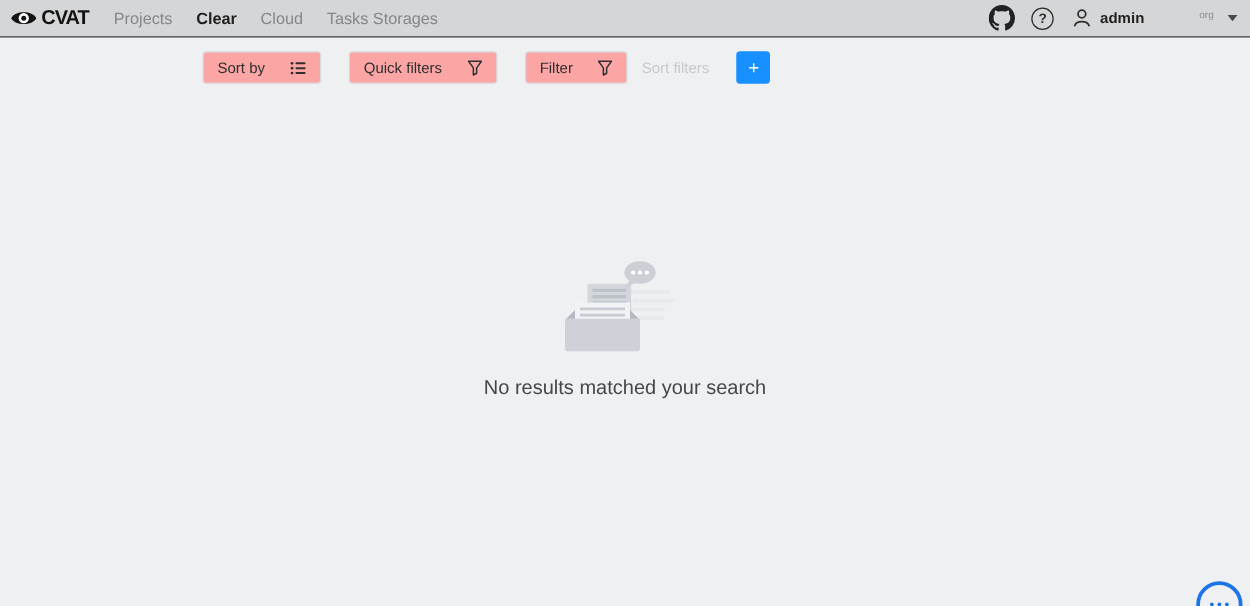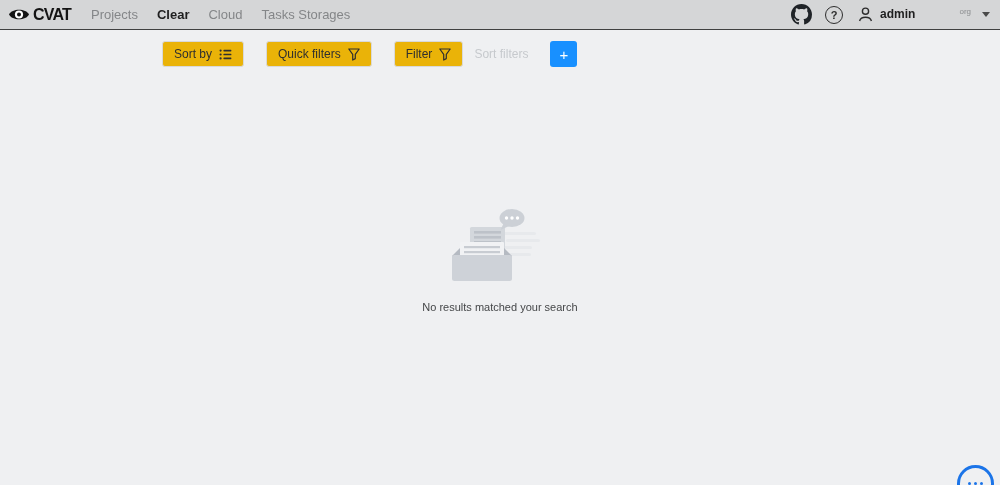--- a/index.html
+++ b/index.html
@@ -63,40 +63,40 @@
   }
   .search-input::placeholder { color:#c0c3c7; }
   .search-btn {
     width:33px; height:25px; border:none; cursor:pointer;
     background:#1890ff; border-radius:0 3px 3px 0;
     display:flex; align-items:center; justify-content:center;
   }
   .filter-controls { display:flex; align-items:center; }
   .btn {
     height:26px; padding:0 11px; cursor:pointer;
-    background:#eab308; border:1px solid #d9d9d9; border-radius:3px;
+    background:#fca5a5; border:1px solid #d9d9d9; border-radius:3px;
     font-size:12px; color:#2f2f2f;
-    display:flex; align-items:center; gap:7px;
+    display:flex; align-items:center; gap:20px;
     font-family:"Liberation Sans", sans-serif;
   }
   .btn + .btn { margin-left:22px; }
   .link-disabled {
     font-size:12px; color:#c6c9cd; margin:0 22px 0 11px; cursor:default;
   }
   .add-btn {
     width:27px; height:26px; border:none; cursor:pointer;
     background:#1890ff; border-radius:3px; color:#fff;
     font-size:15px; line-height:1;
     display:flex; align-items:center; justify-content:center;
   }
 
   
   .empty-state { margin-top:139px; text-align:center; }
   .empty-illustration { display:inline-block; }
-  .empty-text { font-size:11px; color:#454749; margin-top:11px; }
+  .empty-text { font-size:16px; color:#454749; margin-top:11px; }
 
   
   .chat-widget {
     position:absolute; right:6px; bottom:-17px;
     width:37px; height:37px; border-radius:50%;
     border:3px solid #1b74e8; background:transparent;
     display:flex; align-items:center; justify-content:center; gap:2.5px;
     cursor:pointer;
   }
   .chat-dot { width:3.5px; height:3.5px; border-radius:50%; background:#1b74e8; }

